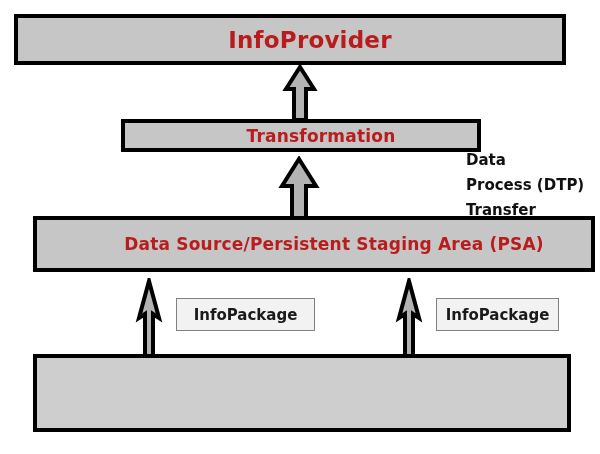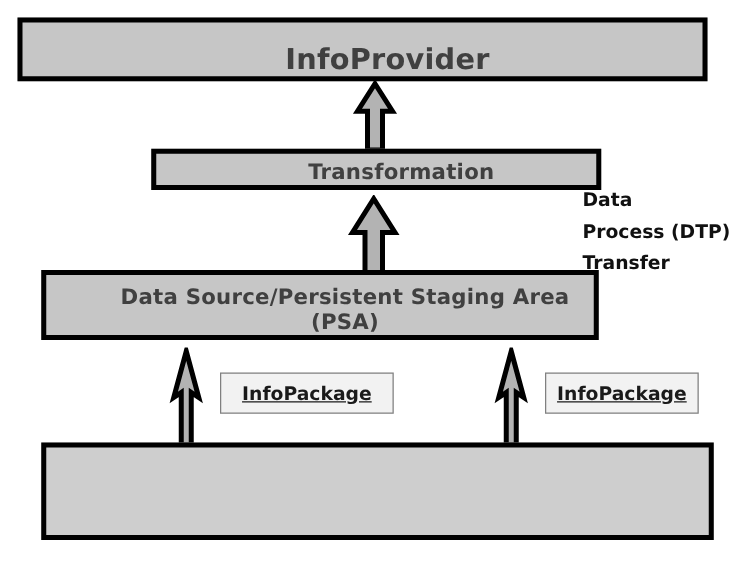--- a/index.html
+++ b/index.html
@@ -18,43 +18,43 @@
     overflow: hidden;
   }
 
   
   .hbox {
     position: absolute;
     box-sizing: border-box;
     background: #c6c6c6;
     border: 4px solid #000000;
     display: flex;
-    align-items: flex-end;
+    align-items: center;
     justify-content: center;
-    color: #404040;
+    color: #b91c1c;
     font-weight: bold;
     text-align: center;
     letter-spacing: .2px;
     padding-left: 40px;
   }
 
   
   #infoprovider-box {
     left: 14px; top: 14px;
     width: 552px; height: 51px;
     font-size: 23px;
   }
   #transformation-box {
     left: 121px; top: 119px;
     width: 360px; height: 33px;
     font-size: 17px;
   }
   #psa-box {
     left: 33px; top: 216px;
-    width: 446px; height: 56px;
+    width: 562px; height: 56px;
     font-size: 17px;
   }
   #source-box {
     left: 33px; top: 354px;
     width: 538px; height: 78px;
     background: #cecece;
     display: block;
   }
 
   
@@ -62,21 +62,20 @@
     position: absolute;
     box-sizing: border-box;
     background: #f2f2f2;
     border: 1px solid #808080;
     display: flex;
     align-items: center;
     justify-content: center;
     font-size: 15px;
     font-weight: bold;
     color: #1a1a1a;
-    text-decoration: underline;
   }
   #infopackage-left  { left: 176px; top: 298px; width: 139px; height: 33px; }
   #infopackage-right { left: 436px; top: 298px; width: 123px; height: 33px; }
 
   
   #dtp-caption {
     position: absolute;
     left: 466px;
     top: 148px;
     width: 130px;

